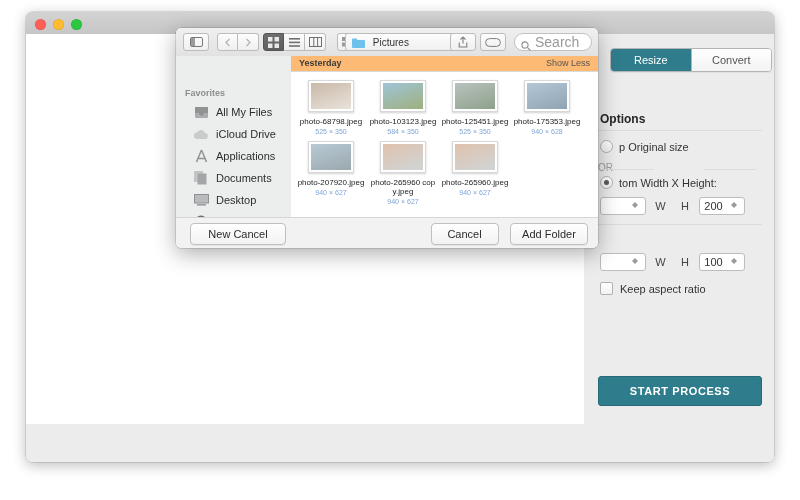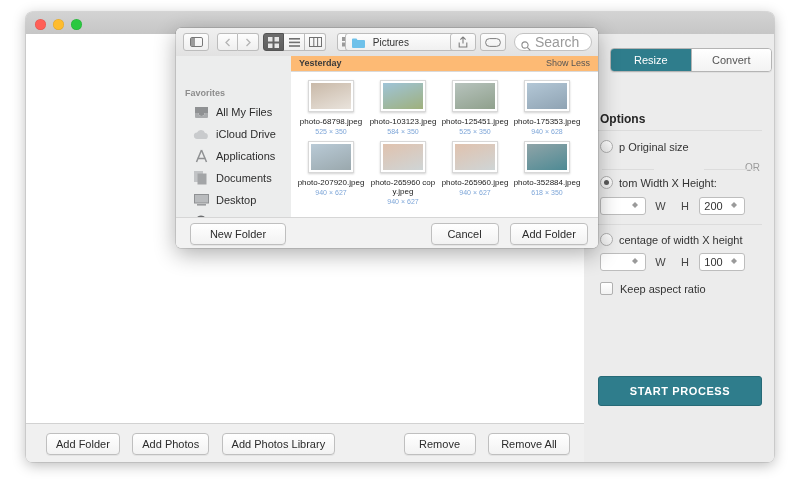--- a/index.html
+++ b/index.html
@@ -76,21 +76,21 @@
   .radio-row{position:absolute;font-size:11px;color:#333;}
   .radio-dot{
     display:inline-block;width:11px;height:11px;border-radius:50%;
     background:linear-gradient(#fff,#f0f0f0);border:1px solid #b0b0b0;
     vertical-align:-2px;margin-right:6px;
   }
   .radio-dot.sel::after{
     content:"";display:block;width:5px;height:5px;border-radius:50%;
     background:#5b5b5b;margin:3px auto;
   }
-  .or-row{position:absolute;left:14px;width:162px;font-size:10px;color:#9a9a9a;text-align:right;}
+  .or-row{position:absolute;left:14px;width:162px;font-size:10px;color:#9a9a9a;text-align:left;}
   .or-row::before,.or-row::after{
     content:"";position:absolute;top:7px;width:52px;height:1px;background:#dcdcdc;
   }
   .or-row::before{left:4px;}
   .or-row::after{right:4px;}
 
   .field-row{position:absolute;height:20px;}
   .stepper{
     display:inline-block;width:46px;height:18px;vertical-align:middle;
     background:#fff;border:1px solid #bdbdbd;border-radius:3px;position:relative;
@@ -205,31 +205,20 @@
     <div class="app-titlebar">
       <div class="tl red"></div>
       <div class="tl yellow"></div>
       <div class="tl green"></div>
     </div>
 
     <div class="app-body">
 
       <div class="file-canvas"></div>
 
-      <div class="app-bottombar">
-        <div class="left-btns">
-          <span class="btn">Add Folder</span>
-          <span class="btn">Add Photos</span>
-          <span class="btn">Add Photos Library</span>
-        </div>
-        <div class="right-btns">
-          <span class="btn" style="width:52px">Remove</span>
-          <span class="btn" style="width:62px">Remove All</span>
-        </div>
-      </div>
 
       <div class="right-panel">
         <div class="seg">
           <div class="on">Resize</div>
           <div class="off">Convert</div>
         </div>
 
         <div class="panel-title">Options</div>
         <div class="panel-sep" style="top:96px"></div>
 
@@ -257,23 +246,20 @@
             <span>200</span>
             <span class="spin">
                 <i class="up"></i>
                 <i class="dn"></i>
               </span>
           </span>
         </div>
 
         <div class="panel-sep" style="top:190px"></div>
 
-        <div class="radio-row" style="left:16px;top:199px">
-          <span class="radio-dot"></span><span>centage of width X height</span>
-        </div>
 
         <div class="field-row" style="left:16px;top:218px">
           <span class="stepper">
             <span></span>
             <span class="spin">
                 <i class="up"></i>
                 <i class="dn"></i>
               </span>
           </span>
           <span class="wh-lab">W</span>
@@ -517,31 +503,24 @@
             <div class="fname">photo-265960 copy.jpeg</div>
             <div class="fdim">940 × 627</div>
           </div>
           <div class="cell">
             <div class="thumb">
               <i style="background:linear-gradient(160deg,#e0c2ae 0%,#cfd5d6 100%)"></i>
             </div>
             <div class="fname">photo-265960.jpeg</div>
             <div class="fdim">940 × 627</div>
           </div>
-          <div class="cell">
-            <div class="thumb">
-              <i style="background:linear-gradient(160deg,#8fa4a8 0%,#4e8a94 100%)"></i>
-            </div>
-            <div class="fname">photo-352884.jpeg</div>
-            <div class="fdim">618 × 350</div>
-          </div>
         </div>
     </div>
 
     <div class="sheet-bottom">
-      <span class="btn nf">New Folder</span>
+      <span class="btn nf">New Cancel</span>
       <span class="rb">
         <span class="btn">Cancel</span>
         <span class="btn wide">Add Folder</span>
       </span>
     </div>
   </div>
 </div>
 
 </body></html>

